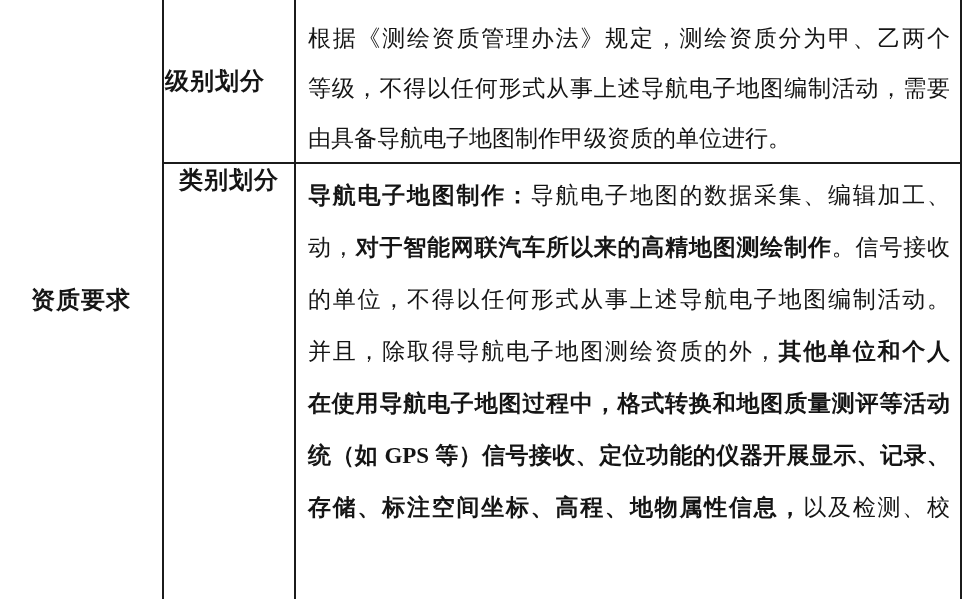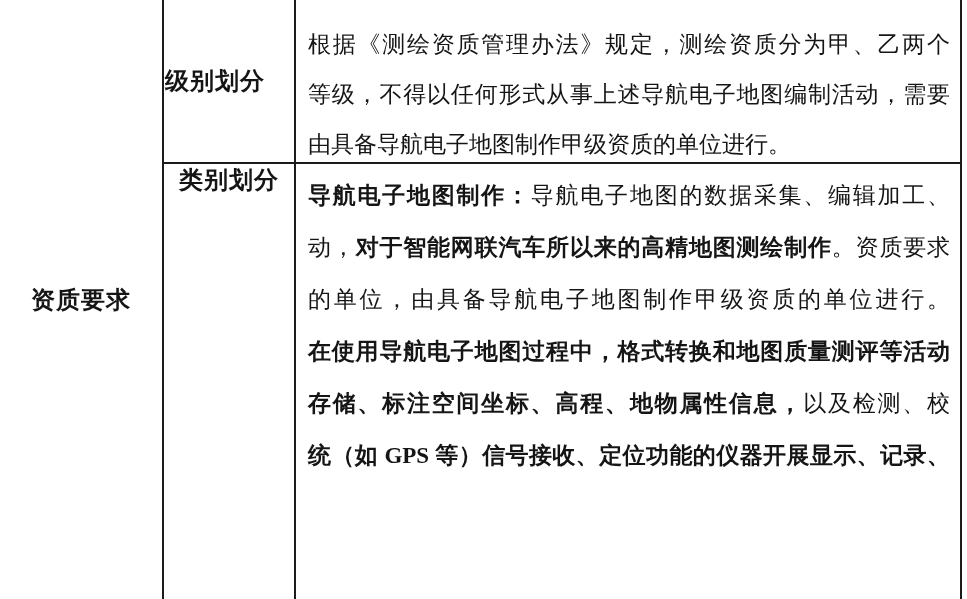--- a/index.html
+++ b/index.html
@@ -65,21 +65,21 @@
     font-weight: bold;
     font-size: 24px;
     letter-spacing: 1px;
     white-space: nowrap;
   }
   .cell-content-1 {
     position: absolute;
     left: 296px; top: 0;
     width: 664px; height: 162px;
     box-sizing: border-box;
-    padding: 20px 10px 0 12px;
+    padding: 14px 10px 0 12px;
     overflow: hidden;
   }
   .cell-content-2 {
     position: absolute;
     left: 296px; top: 164px;
     width: 664px; height: 435px;
     box-sizing: border-box;
     padding: 6px 10px 0 12px;
     overflow: hidden;
   }
@@ -118,20 +118,21 @@
     <span class="hdr">类别划分</span>
   </div>
 
   <div class="cell-content-1" id="para1">
       <div class="tline"><span>根据《测绘资质管理办法》规定，测绘资质分为甲、乙两个</span></div>
       <div class="tline"><span>等级，不得以任何形式从事上述导航电子地图编制活动，需要</span></div>
       <div class="tline last"><span>由具备导航电子地图制作甲级资质的单位进行。</span></div>
     </div>
   <div class="cell-content-2" id="para2">
       <div class="tline"><span class="b">导航电子地图制作：</span><span>导航电子地图的数据采集、编辑加工、</span></div>
-      <div class="tline"><span>动，</span><span class="b">对于智能网联汽车所以来的高精地图测绘制作</span><span>。资质要求</span></div>
-      <div class="tline"><span>的单位，由具备导航电子地图制作甲级资质的单位进行。</span></div>
+      <div class="tline"><span>动，</span><span class="b">对于智能网联汽车所以来的高精地图测绘制作</span><span>。信号接收</span></div>
+      <div class="tline"><span>的单位，不得以任何形式从事上述导航电子地图编制活动。</span></div>
+      <div class="tline"><span>并且，除取得导航电子地图测绘资质的外，</span><span class="b">其他单位和个人</span></div>
       <div class="tline"><span class="b">在使用导航电子地图过程中，格式转换和地图质量测评等活动</span></div>
+      <div class="tline"><span class="b">统（如 GPS 等）信号接收、定位功能的仪器开展显示、记录、</span></div>
       <div class="tline"><span class="b">存储、标注空间坐标、高程、地物属性信息，</span><span>以及检测、校</span></div>
-      <div class="tline"><span class="b">统（如 GPS 等）信号接收、定位功能的仪器开展显示、记录、</span></div>
     </div>
 
 </div>
 
 </body></html>

